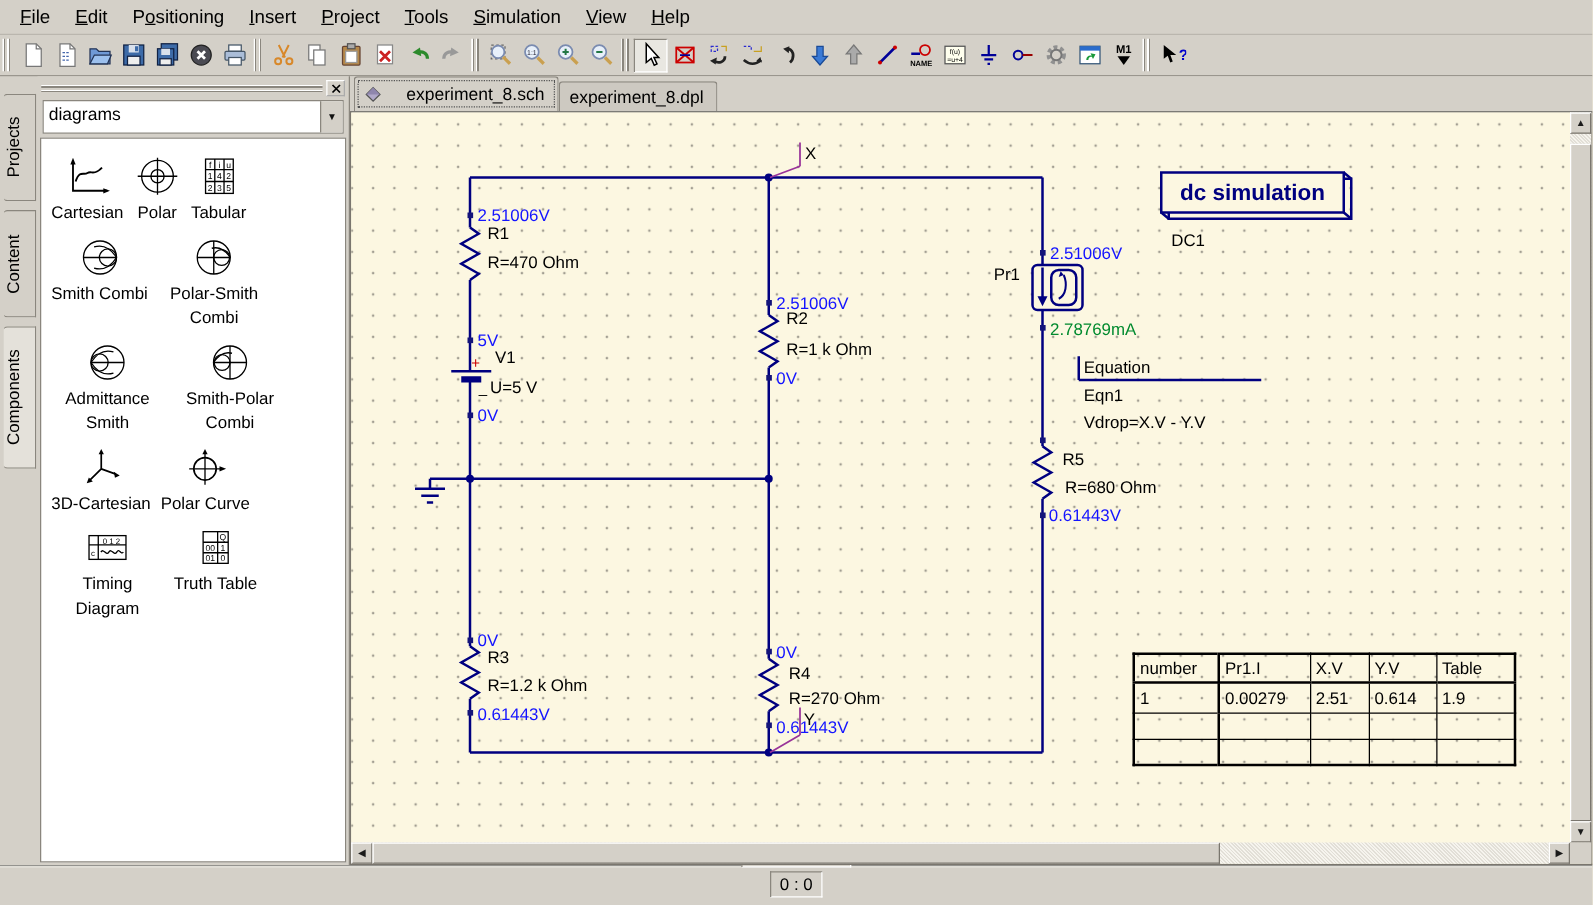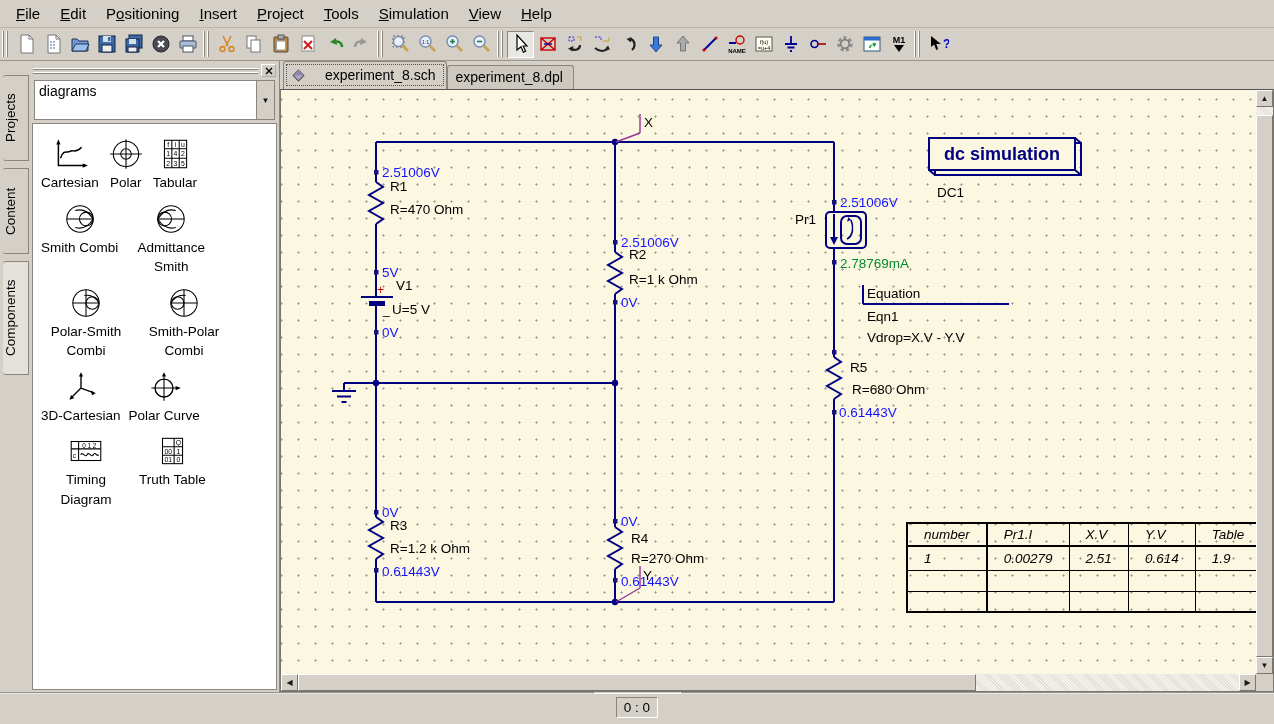--- a/index.html
+++ b/index.html
@@ -33,21 +33,21 @@
   .vtab.active { background:#e4e1da; }
 
   
   #side-panel { width:250px; display:flex; flex-direction:column; background:#d4d0c8;
                 border-right:1px solid #8a867e; padding:2px 2px 2px 2px; }
   #sb-handle { height:15px; display:flex; align-items:center; gap:3px; padding:2px 1px; }
   #sb-handle .hlines { flex:1; height:6px;
      background:linear-gradient(#fff 0 1px,#8a867e 1px 2px,transparent 2px 4px,#fff 4px 5px,#8a867e 5px 6px,transparent 6px); }
   .sb-close { width:15px; height:13px; background:#d4d0c8; border:1px outset #fff;
               display:flex; align-items:center; justify-content:center; }
-  #sb-combo { height:40px; display:flex; margin:2px 2px 3px 2px; border:1px solid #8a867e;
+  #sb-combo { height:27px; display:flex; margin:2px 2px 3px 2px; border:1px solid #8a867e;
               background:#fff; }
   #sb-combo-value { flex:1; font-size:14px; padding:2px 4px; }
   #sb-combo-btn { width:18px; background:#d4d0c8; border-left:1px solid #8a867e;
                   display:flex; align-items:center; justify-content:center; font-size:8px; color:#111; }
   #sb-list { flex:1; background:#fff; border:1px solid #8a867e; overflow:hidden;
              padding:6px 4px; text-align:left; }
   .ditem { display:inline-block; vertical-align:top; text-align:center; margin:7px 4px 2px 4px;
            max-width:90px; font-size:13.5px; line-height:1.45; cursor:default; }
   .ditem .dicn { height:34px; display:flex; align-items:center; justify-content:center; margin-bottom:2px; }
   .dicn svg { width:38px; height:32px; }
@@ -65,21 +65,21 @@
               background-color:#fcf7e1;
               background-image:radial-gradient(circle,#a29e92 0.9px,transparent 1.3px);
               background-size:17px 17px; background-position:9px 1px; }
   #schematic-svg { position:absolute; left:5px; top:0; }
   #schematic-svg text { font-family:"Liberation Sans", sans-serif; }
 
   
   #results-table { position:absolute; left:625px; top:432px; border-collapse:collapse;
                    font-size:13.5px; table-layout:fixed; }
   #results-table th, #results-table td { border:1px solid #000; text-align:left;
-                   padding:1px 16px; font-weight:normal; overflow:hidden; white-space:nowrap;font-style:italic; }
+                   padding:1px 4px; font-weight:normal; overflow:hidden; white-space:nowrap; }
   #results-table { border:2px solid #000; }
   #results-table thead th { border-bottom:2px solid #000; }
   #results-table th:first-child, #results-table td:first-child { border-right:2px solid #000; }
 
   
   .sb-track-v { position:absolute; right:0; top:0; bottom:17px; width:17px;
       background:repeating-linear-gradient(45deg,#f6f4ee 0 1px,#e2dfd7 1px 2px); }
   .sb-track-h { position:absolute; left:0; right:17px; bottom:0; height:17px;
       background:repeating-linear-gradient(45deg,#f6f4ee 0 1px,#e2dfd7 1px 2px); }
   .sb-btn { position:absolute; width:17px; height:17px; background:#d4d0c8;
@@ -385,32 +385,32 @@
           </div><div>Tabular</div></div><div class="ditem"><div class="dicn">
             <svg viewBox="0 0 36 30">
               <circle cx="18" cy="15" r="12.5" fill="none" stroke="#000"></circle>
               <path d="M5.5 15h25" stroke="#000"></path>
               <circle cx="24" cy="15" r="6.5" fill="none" stroke="#000"></circle>
               <path d="M30.5 15q-7-11-17-8M30.5 15q-7 11-17 8" fill="none" stroke="#000"></path>
             </svg>
           </div><div>Smith Combi</div></div><div class="ditem"><div class="dicn">
             <svg viewBox="0 0 36 30">
               <circle cx="18" cy="15" r="12.5" fill="none" stroke="#000"></circle>
+              <path d="M5.5 15h25M18 2.5v25" stroke="#000"></path>
+              <circle cx="24" cy="15" r="6" fill="none" stroke="#000"></circle>
+              <path d="M30.5 15q-6-9-14-7" fill="none" stroke="#000"></path>
+            </svg>
+          </div><div>Polar-Smith Combi</div></div><div class="ditem"><div class="dicn">
+            <svg viewBox="0 0 36 30">
+              <circle cx="18" cy="15" r="12.5" fill="none" stroke="#000"></circle>
               <path d="M5.5 15h25" stroke="#000"></path>
               <circle cx="12" cy="15" r="6.5" fill="none" stroke="#000"></circle>
               <path d="M5.5 15q7-11 17-8M5.5 15q7 11 17 8" fill="none" stroke="#000"></path>
             </svg>
           </div><div>Admittance Smith</div></div><div class="ditem"><div class="dicn">
-            <svg viewBox="0 0 36 30">
-              <circle cx="18" cy="15" r="12.5" fill="none" stroke="#000"></circle>
-              <path d="M5.5 15h25M18 2.5v25" stroke="#000"></path>
-              <circle cx="24" cy="15" r="6" fill="none" stroke="#000"></circle>
-              <path d="M30.5 15q-6-9-14-7" fill="none" stroke="#000"></path>
-            </svg>
-          </div><div>Polar-Smith Combi</div></div><div class="ditem"><div class="dicn">
             <svg viewBox="0 0 36 30">
               <circle cx="18" cy="15" r="12.5" fill="none" stroke="#000"></circle>
               <path d="M5.5 15h25M18 2.5v25" stroke="#000"></path>
               <circle cx="12" cy="15" r="6" fill="none" stroke="#000"></circle>
               <path d="M5.5 15q6-9 14-7" fill="none" stroke="#000"></path>
             </svg>
           </div><div>Smith-Polar Combi</div></div><div class="ditem"><div class="dicn">
             <svg viewBox="0 0 36 30">
               <path d="M18 16V4M18 16l11 4M18 16L9 25" fill="none" stroke="#000" stroke-width="1.3"></path>
               <path d="M18 1l-2 4h4z" fill="#000"></path>

